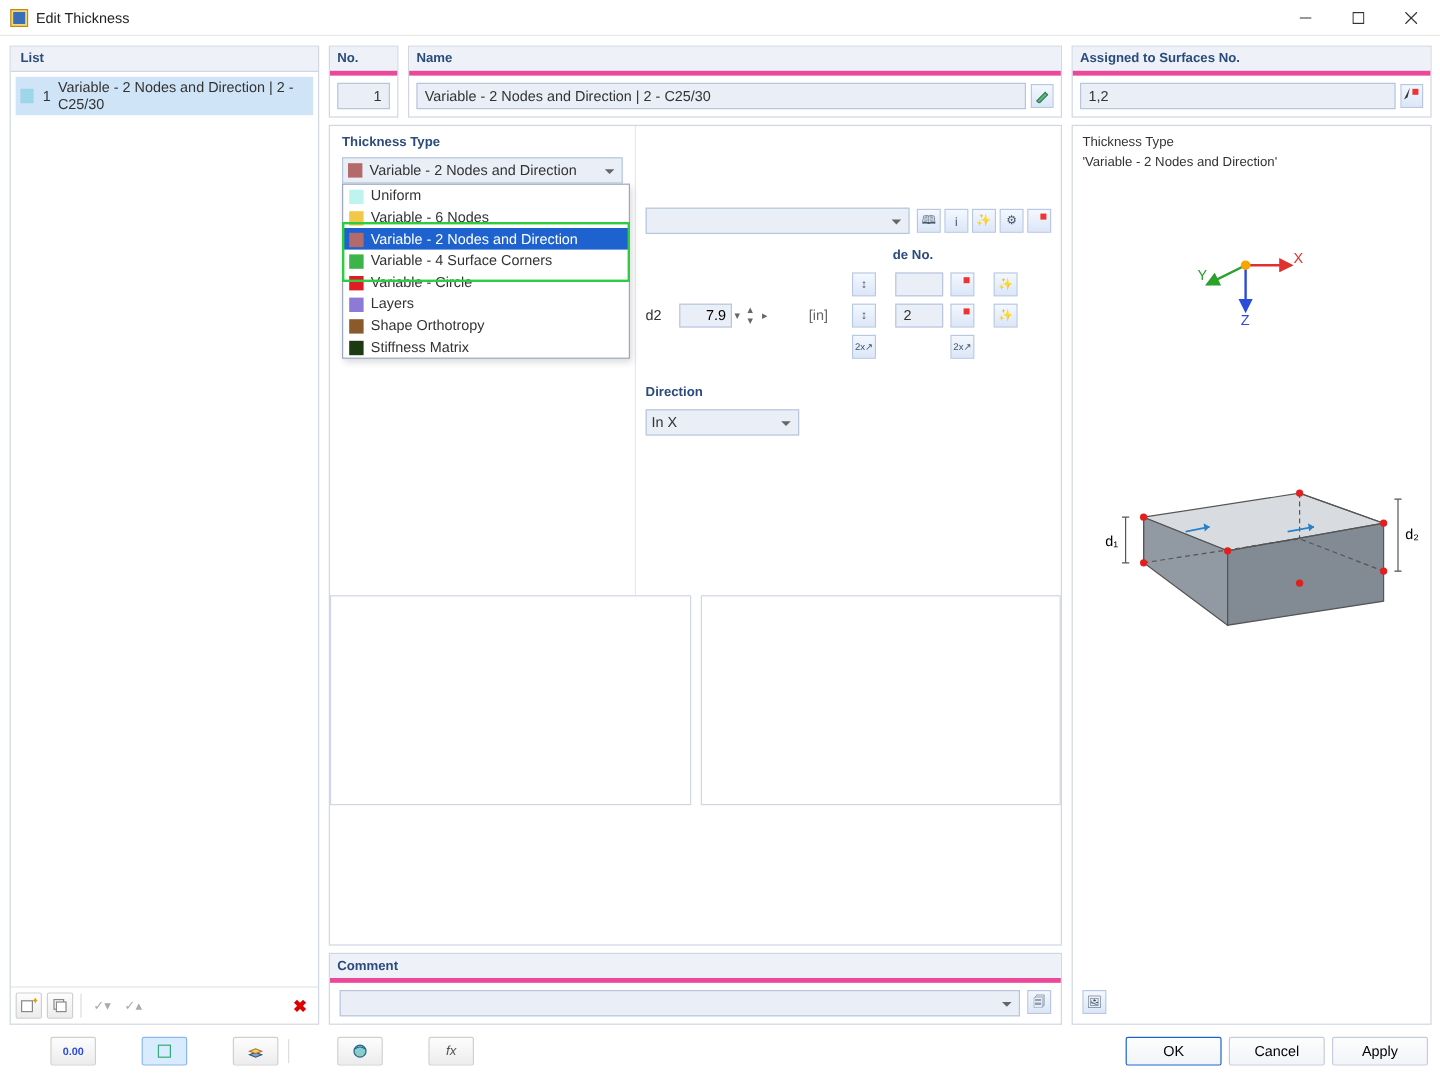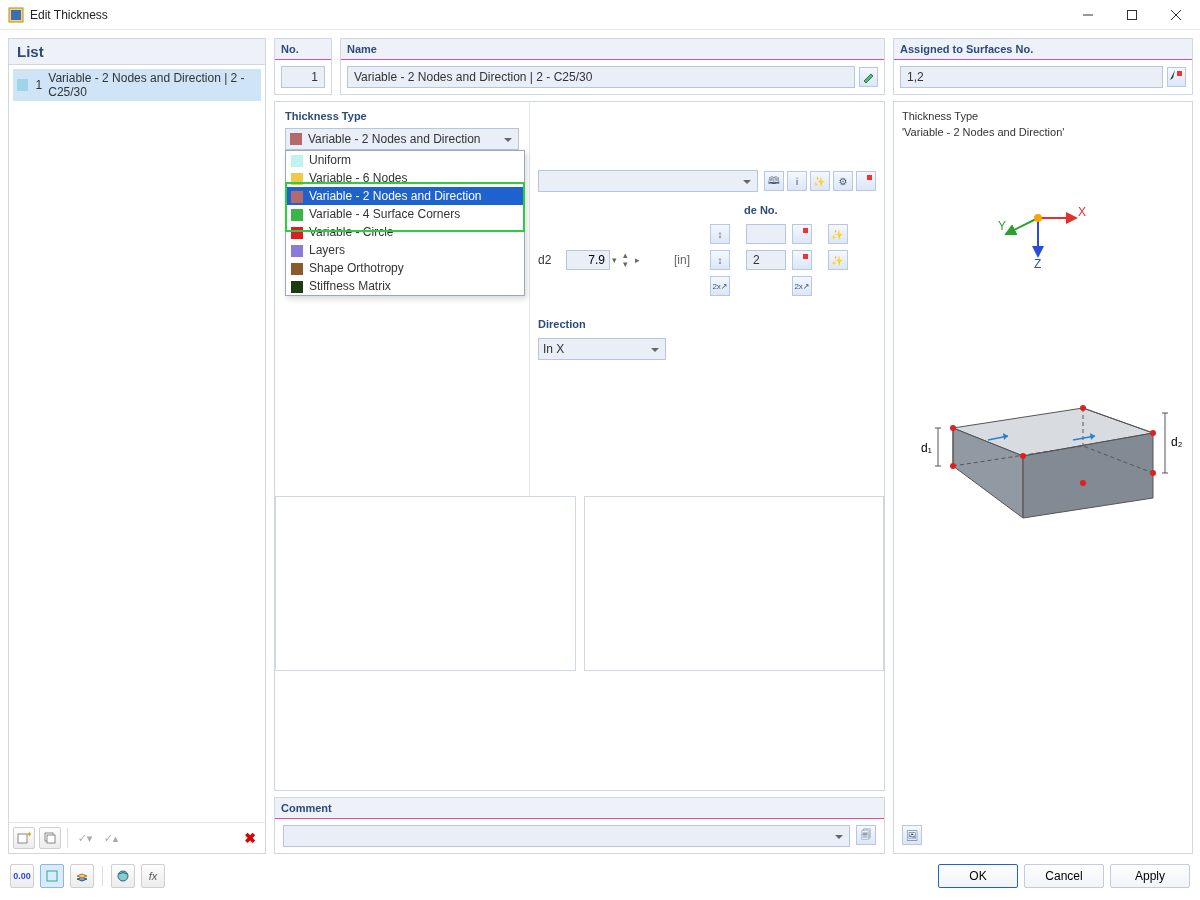--- a/index.html
+++ b/index.html
@@ -10,37 +10,37 @@
 .titlebar .app-icon { width: 16px; height: 16px; margin: 0 6px; }
 .titlebar .title { flex: 1; font-size: 12px; color: #222; }
 .titlebar .win-btn { width: 44px; height: 30px; display: flex; align-items: center; justify-content: center; }
 
 
 .content { display: flex; flex-direction: column; height: 870px; padding: 8px; gap: 6px; }
 .upper { flex: 1; display: grid; grid-template-columns: 258px 1fr; gap: 8px; }
 
 
 .panel { border: 1px solid #d0d7e2; background: #fff; }
-.panel-head { background: #eef2f8; border-bottom: 1px solid #d0d7e2; padding: 4px 8px; color: #2a4b7c; font-weight: 600; font-size: 15px; }
+.panel-head { background: #eef2f8; border-bottom: 1px solid #d0d7e2; padding: 4px 8px; color: #2a4b7c; font-weight: 600; font-size: 11px; }
 .list-body { padding: 4px; height: calc(100% - 52px); overflow: auto;}
 .list-row { display: flex; align-items: center; gap: 6px; padding: 2px 4px; background: #cfe4f7; }
 .swatch { width: 12px; height: 12px; display: inline-block; }
 .list-foot { display: flex; align-items: center; gap: 4px; padding: 4px; border-top: 1px solid #e5e5e5; }
 .icon-btn { width: 22px; height: 22px; border: 1px solid #cfcfcf; background: linear-gradient(#fdfdfd,#ececec); display: inline-flex; align-items: center; justify-content: center; font-size: 11px; color: #555; border-radius: 2px;}
 .icon-btn.flat { border: 1px solid transparent; background: transparent; }
 .icon-btn.red { color: #d00; font-weight: bold; font-size: 14px; border:none; background:none;}
 .spacer { flex: 1; }
 
 
 .right-col { display: flex; flex-direction: column; gap: 6px; }
 
 .header-row { display: grid; grid-template-columns: 58px 1fr 300px; gap: 8px; }
 
 .cell-group { border: 1px solid #d0d7e2; }
-.cell-head   { background:#eef2f8; color:#2a4b7c; font-weight:600; font-size:11px; padding:4px 6px; border-bottom:1px solid #ec4899;}
+.cell-head   { background:#eef2f8; color:#2a4b7c; font-weight:600; font-size:11px; padding:4px 6px; border-bottom:4px solid #ec4899;}
 .cell-body { padding: 6px; display:flex; align-items:center; gap:4px; }
 input.field, .fake-input { width:100%; height:22px; border:1px solid #b7c6dd; background:#e9eef7; padding:2px 6px; font-size:12px; color:#333;}
 input.field.right { text-align:right;}
 
 .tabs-wrap { display:grid; grid-template-columns: 1fr 300px; gap:8px; flex:1; }
 .tabs-area { display:flex; flex-direction:column; }
 .tab-strip { display:flex; gap:0; padding-left:6px;}
 .tab { padding:5px 16px 5px; border:1px solid #c9d3e4; border-bottom:none; background:#fff; font-size:12px; border-radius:2px 2px 0 0;}
 .tab-body { flex:1; border:1px solid #d0d7e2; background:#fff; display:grid; grid-template-columns: 255px 1fr; position:relative;}
 .tab-left { border-right:1px solid #e4e9f1; padding:0; display:flex; flex-direction:column;}
@@ -79,21 +79,21 @@
 
 
 .preview { border:1px solid #d0d7e2; padding:8px; font-size:11px; color:#333; display:flex; flex-direction:column;}
 .preview .p-head { color:#333; margin-bottom:4px;}
 .preview .p-sub { color:#333; margin-bottom:10px;}
 .axes { align-self:center; margin:50px auto 30px; }
 .diagram { align-self:center; margin-top:80px;}
 
 
 .bottom { display:flex; align-items:center; gap:6px; height:32px; padding:4px 2px; }
-.bottom .icon-btn { width:24px; height:24px; }
+.bottom .icon-btn { width:38px; height:24px;margin-left:32px; }
 .dlg-btn { min-width:80px; height:24px; border:1px solid #c3ccda; background:linear-gradient(#fdfdfd,#f1f4f9); font-size:12px; padding:0 14px; border-radius:2px;}
 .dlg-btn.primary { border-color:#1e62d0;}
 
 .assign-btn { width:20px; height:20px; border:1px solid #b8c8e2; background:linear-gradient(#f4f8ff,#dbe6f7); position:relative;}
 .assign-btn::before{ content:""; position:absolute; top:3px; right:3px; width:5px; height:5px; background:#e33;}
 .sep { width:1px; height:20px; background:#ddd; margin:0 2px;}
 
 
 </style>
 </head>

